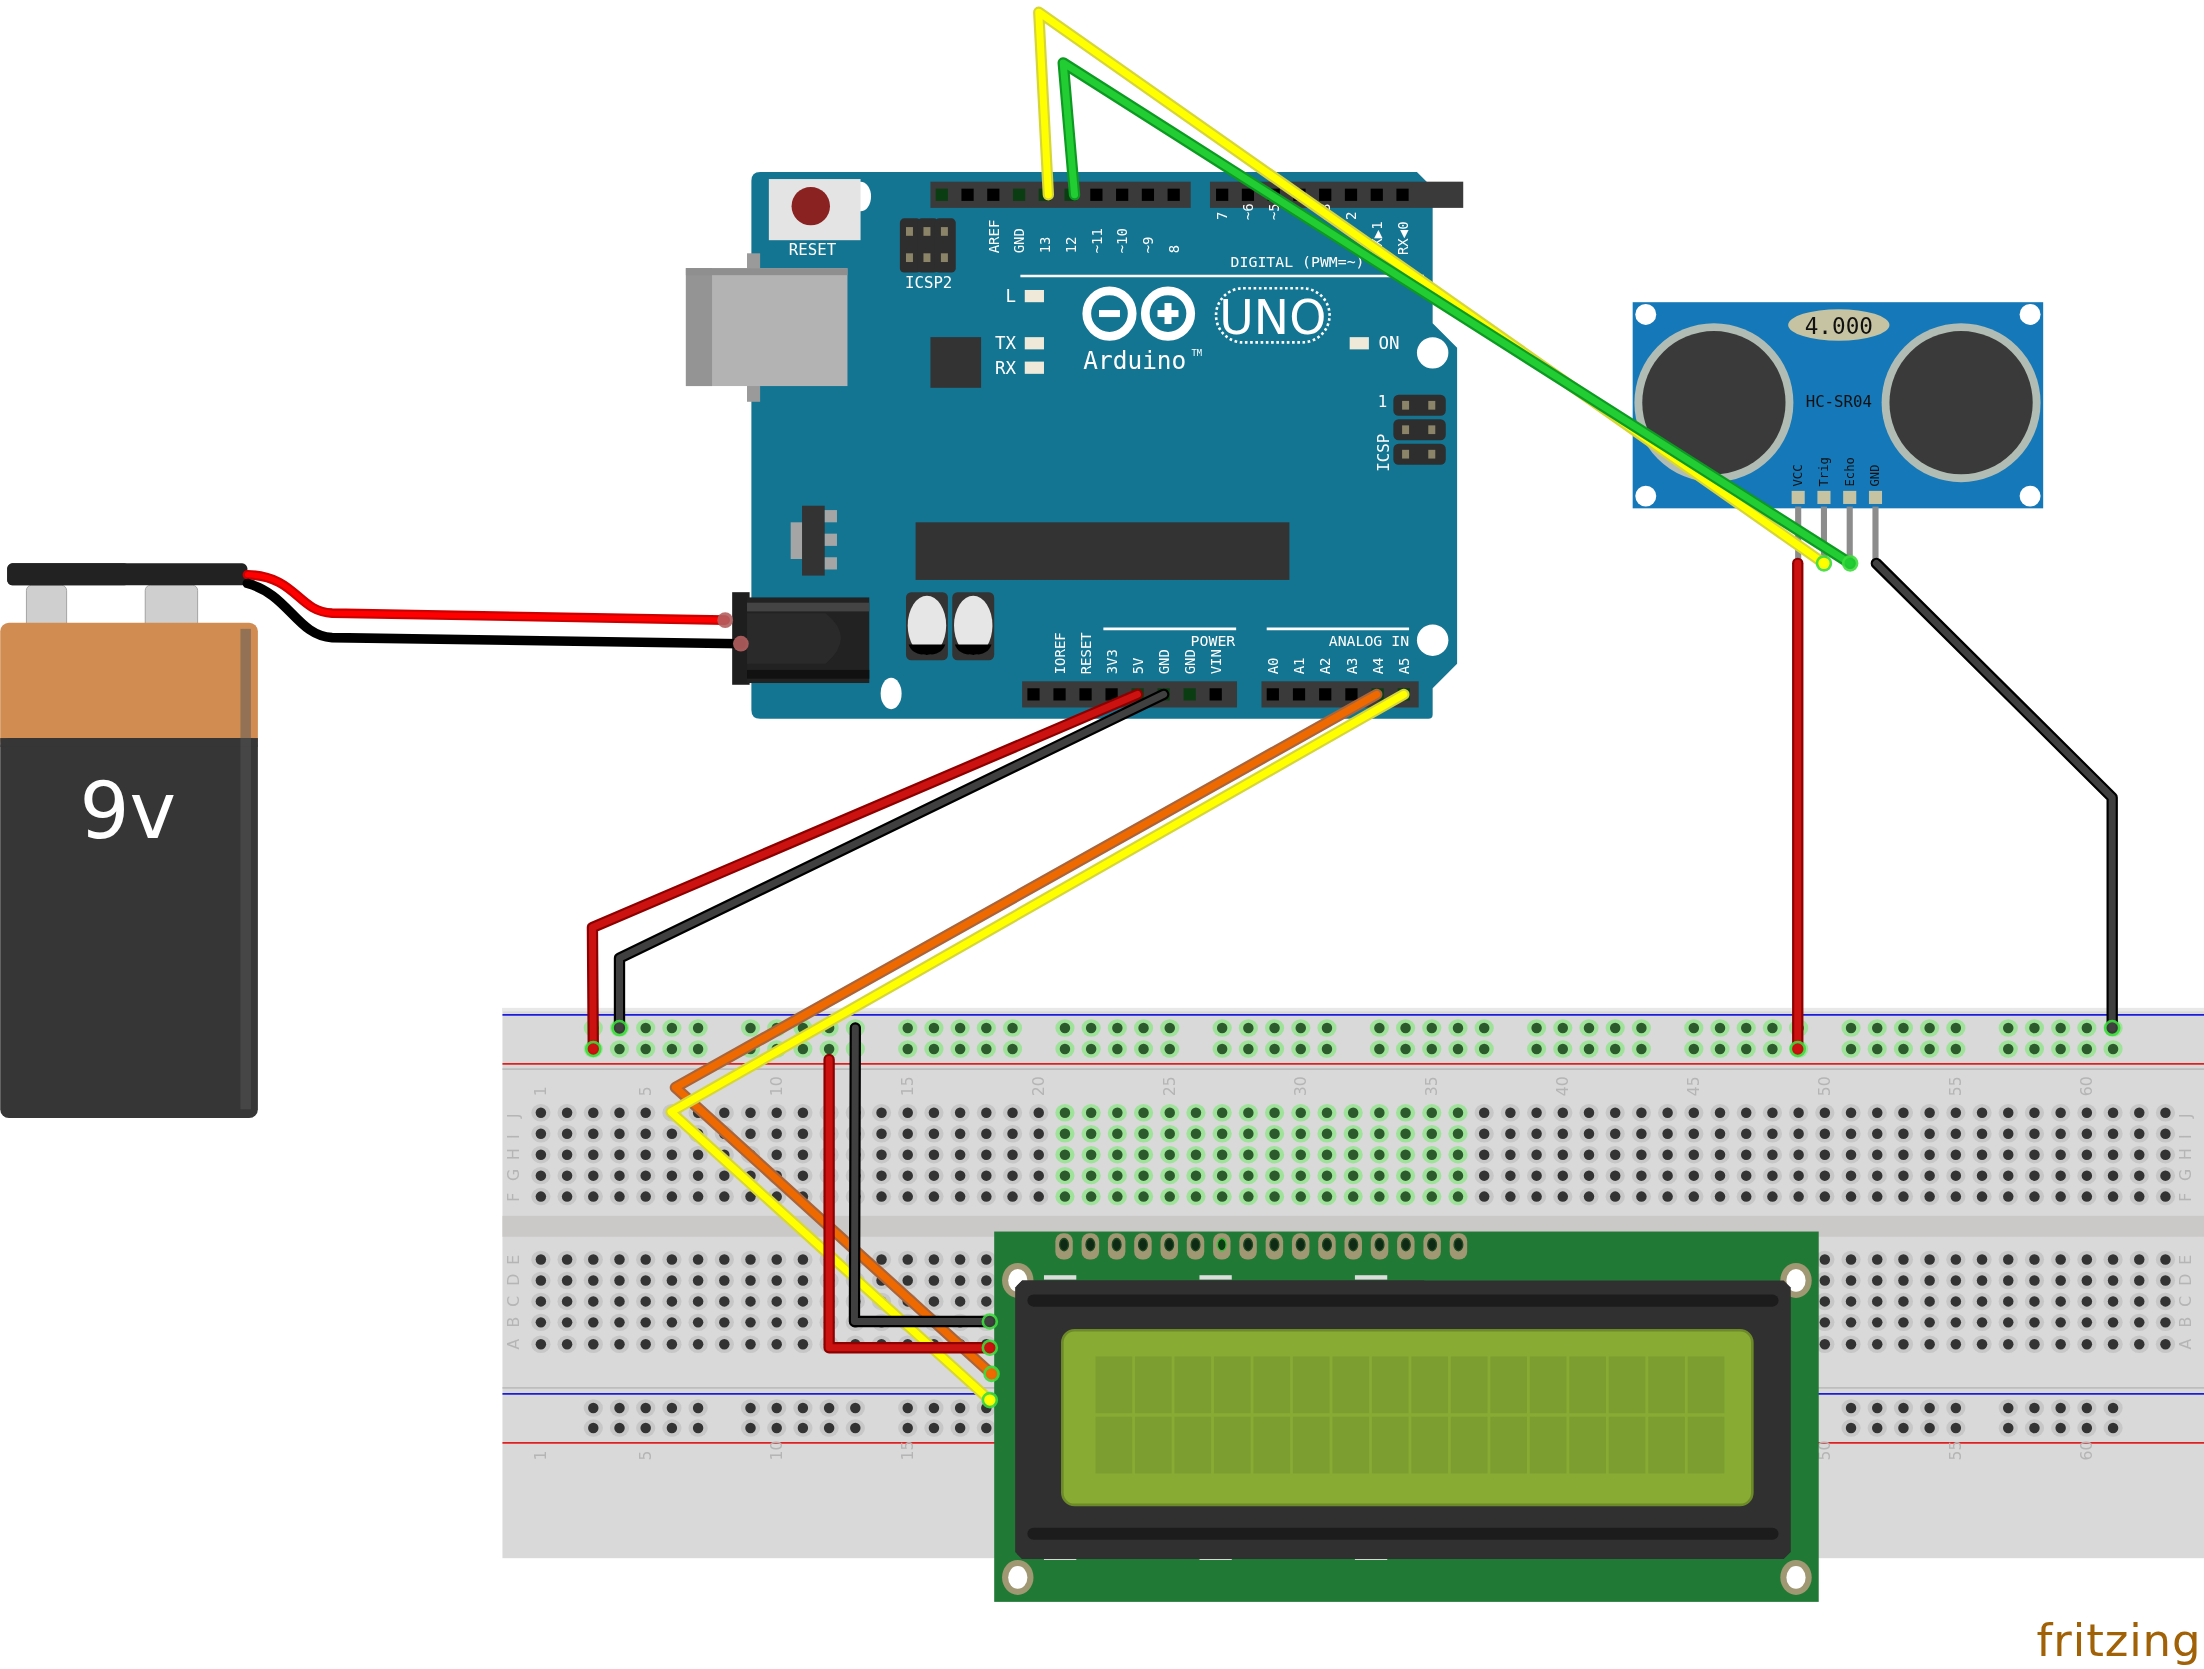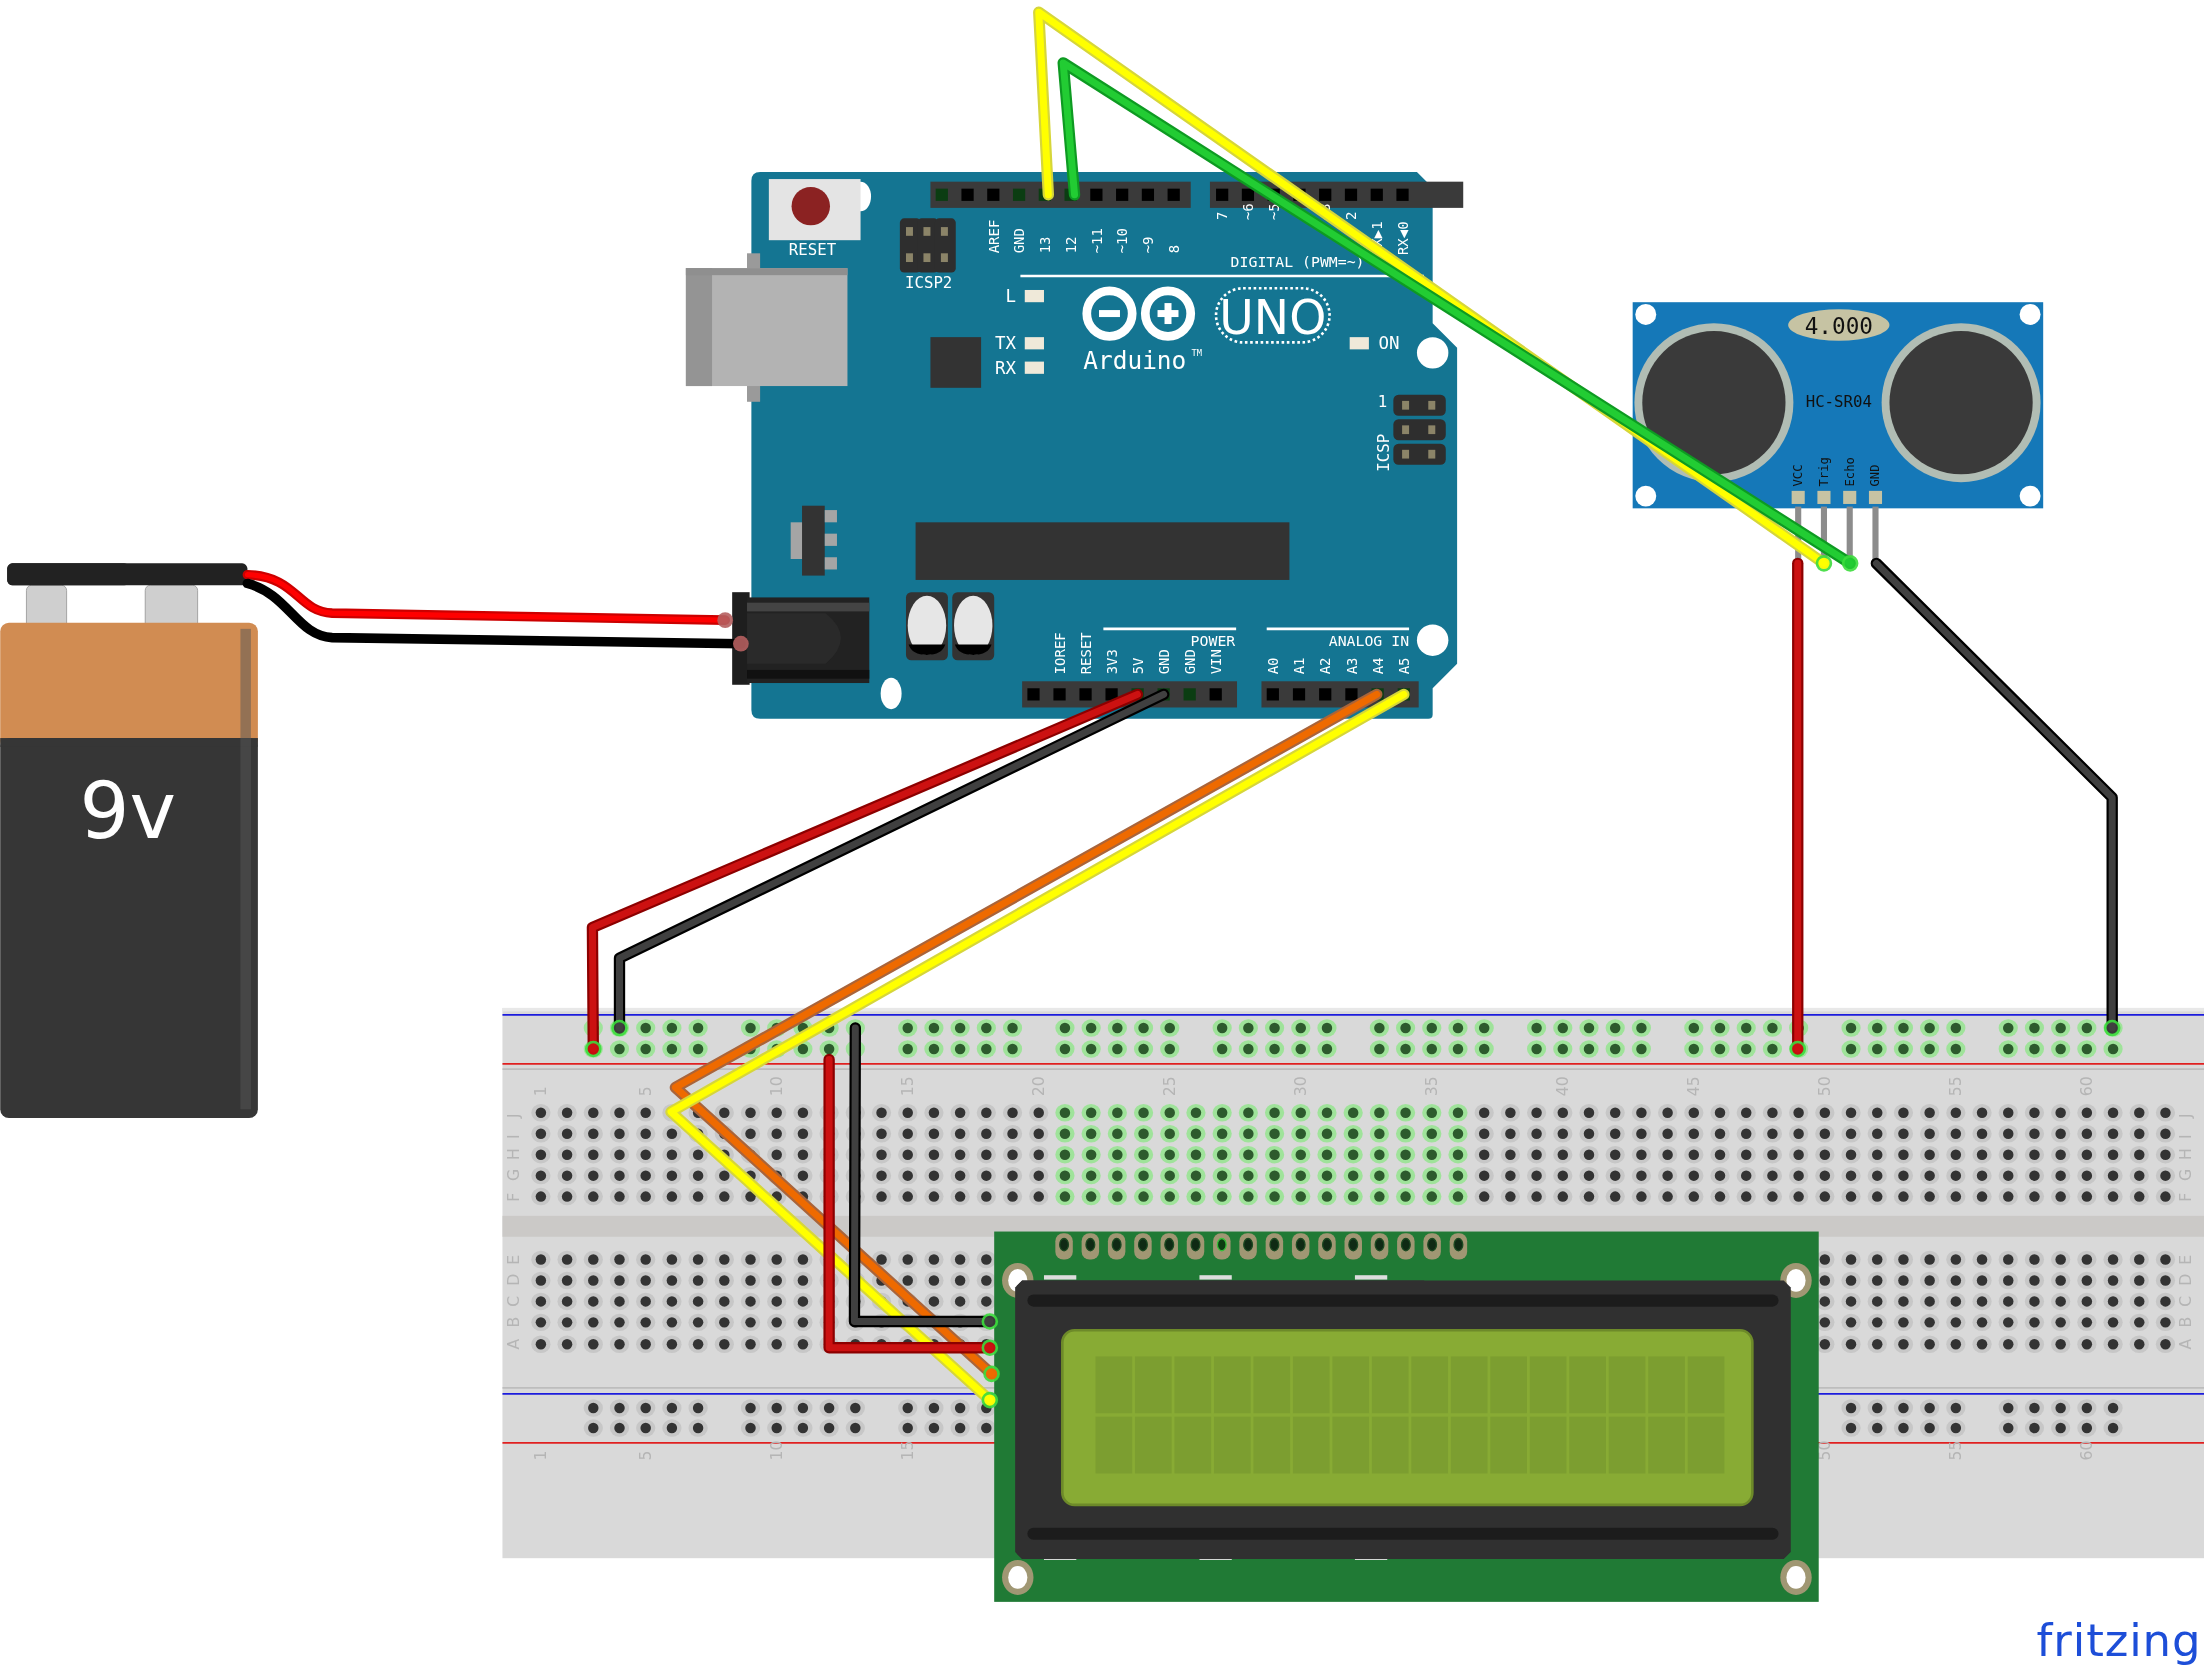--- a/index.html
+++ b/index.html
@@ -1,20 +1,20 @@
 <!DOCTYPE html>
 <html style="font-size:14px"><head>
 <meta charset="utf-8">
 <style>
   html, body { margin: 0; padding: 0; background: #ffffff; }
   body { width: 2205px; height: 1670px; overflow: hidden; position: relative; font-family: "DejaVu Sans Mono", monospace; }
   #stage { position: absolute; left: 0; top: 0; }
   .mono { font-family: "DejaVu Sans Mono", monospace; }
   .sans { font-family: "DejaVu Sans", sans-serif; }
-  #fritzing-logo { position: absolute; right: 3.5px; bottom: 3.5px; font-family: "DejaVu Sans", sans-serif; font-size: 45px; color: #1d4ed8; letter-spacing: 0.9px; }
+  #fritzing-logo { position: absolute; right: 3.5px; bottom: 3.5px; font-family: "DejaVu Sans", sans-serif; font-size: 45px; color: #a16207; letter-spacing: 0.9px; }
 </style>
 </head>
 <body>
 
 <svg id="stage" width="2205" height="1670" viewBox="0 0 2524 1912" xmlns="http://www.w3.org/2000/svg">
 
   <g id="breadboard">
     <rect x="575" y="1154" width="1949" height="630" fill="#d9d9d9"></rect>
     <rect x="575" y="1154" width="1949" height="4" fill="#e8e8e8"></rect>
     <line x1="575" y1="1162" x2="2524" y2="1162" stroke="#1c1cdd" stroke-width="2"></line>

